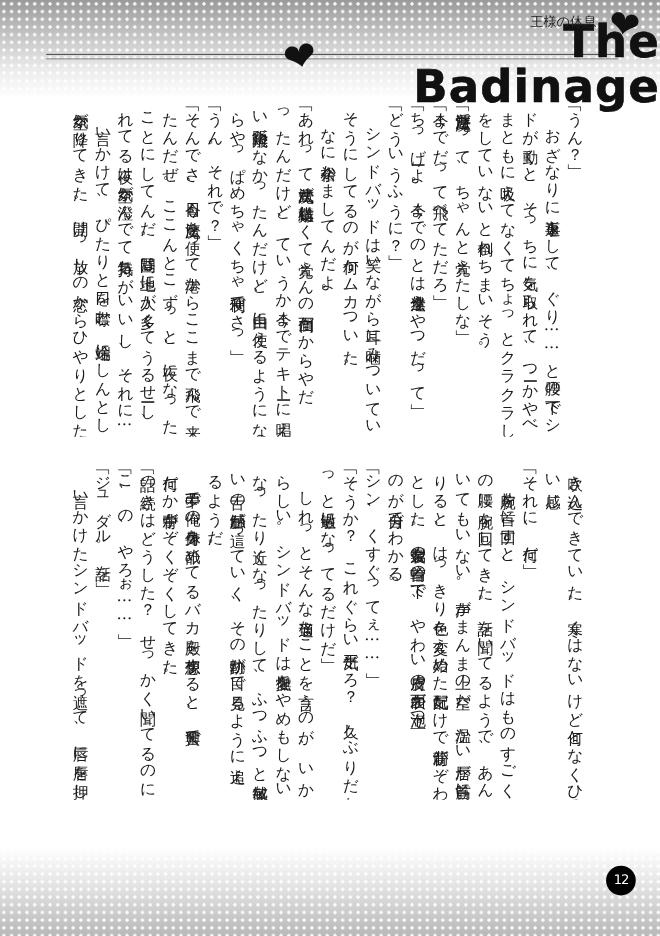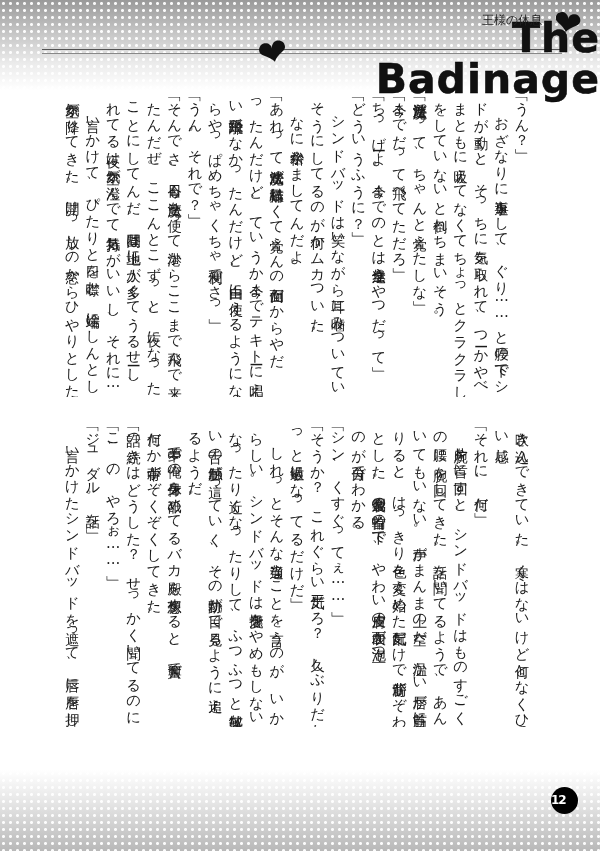--- a/index.html
+++ b/index.html
@@ -24,22 +24,22 @@
   .heart { position:absolute; color:#111; font-family:"DejaVu Sans", sans-serif; line-height:1; }
   .heart-left { left:258px; top:35px; font-size:36px; transform:rotate(-12deg); }
   .heart-right { left:553px; top:6px; font-size:34px; transform:rotate(10deg); }
   .tier { position:absolute; left:62px; width:470px; display:flex; flex-direction:row-reverse;
     justify-content:flex-start; }
   .tier-upper { top:92px; height:305px; }
   .tier-lower { top:422px; height:305px; }
   .col { writing-mode:vertical-rl; text-orientation:upright; font-size:14.3px; line-height:21.7px;
     width:21.7px; height:305px; white-space:nowrap; letter-spacing:0.3px; overflow:hidden; }
   .page-num { position:absolute; left:551px; top:787px; width:27px; height:27px; border-radius:50%;
-    background:#000; color:#fff; font-family:"DejaVu Sans", sans-serif; font-weight:bold;
-    font-size:12px; line-height:27px; text-align:left; letter-spacing:-1px; }
+    background:#000; color:#fff; font-family:"DejaVu Sans", sans-serif; font-weight:normal;
+    font-size:12px; line-height:27px; text-align:center; letter-spacing:-1px; }
 </style>
 </head>
 <body>
 
 <div class="grad-top"></div>
 <div class="dots-top"></div>
 <div class="rule" style="top:49px;"></div>
 <div class="rule" style="top:53px; background:#888;"></div>
 
 <span class="heart heart-left">❤</span>

